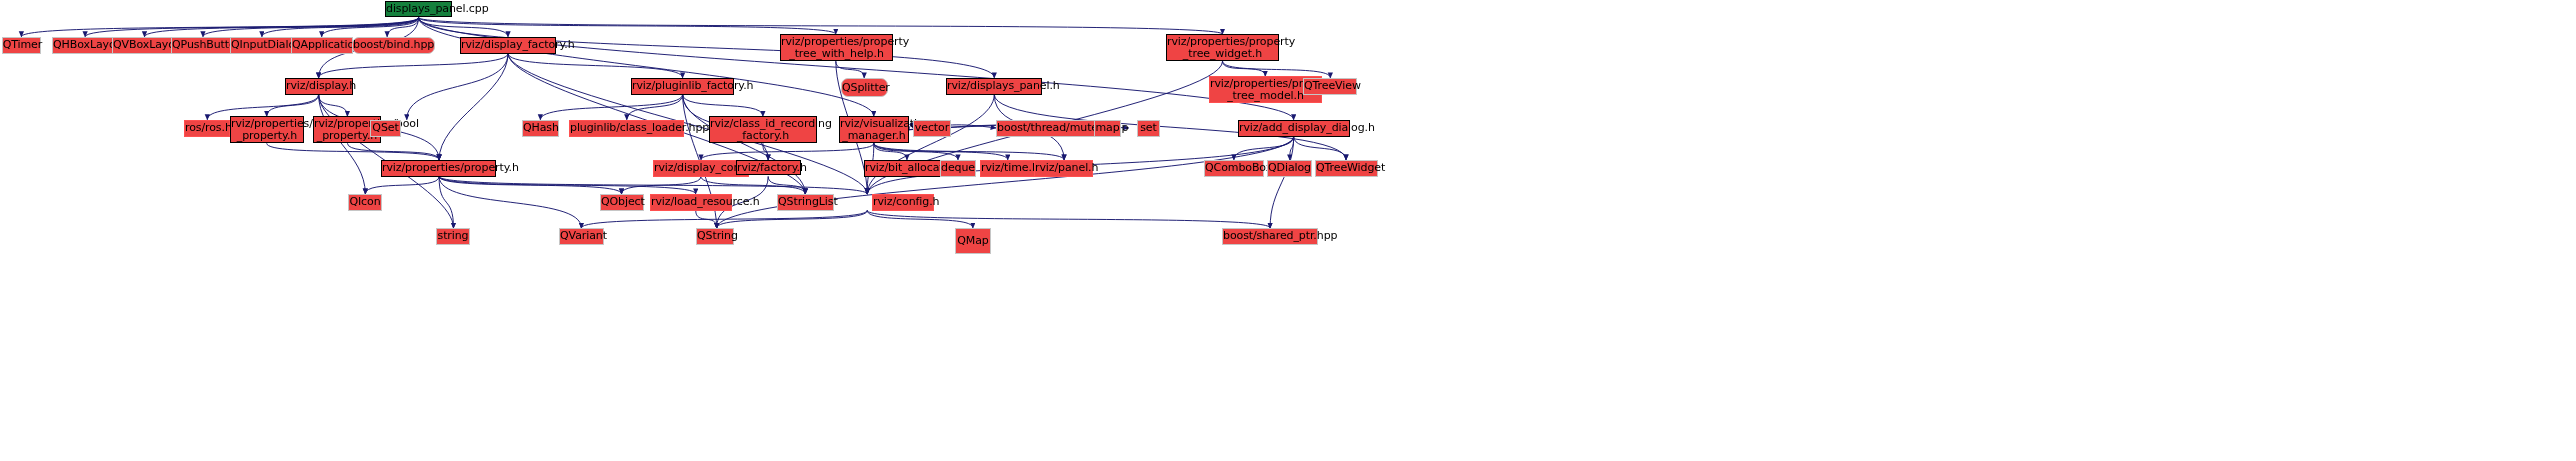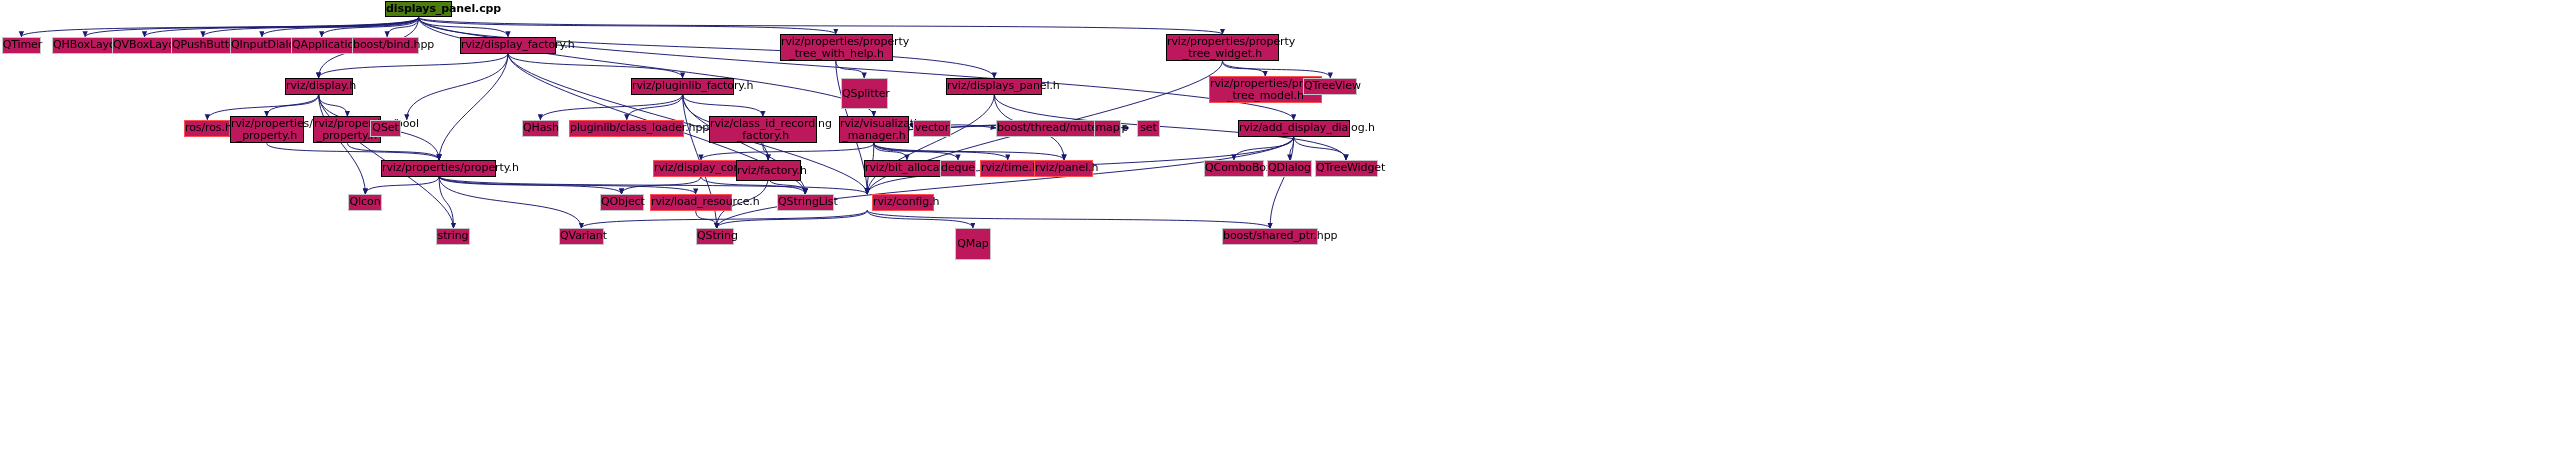--- a/index.html
+++ b/index.html
@@ -8,34 +8,34 @@
     width:2576px;
     height:462px;
     background:#ffffff;
     font-family:"DejaVu Sans", sans-serif;
     overflow:hidden;
   }
   #edges{position:absolute;left:0;top:0;width:2576px;height:462px;pointer-events:none;}
   .node{
     position:absolute;
     box-sizing:border-box;
-    background:#be185d;
+    background:#ef4444;
     display:flex;
     align-items:center;
     justify-content:center;
     text-align:center;
     color:#000000;
     font-size:11px;
     line-height:11.8px;
     white-space:pre;
     letter-spacing:-0.1px;
   }
   .n-plain{ border:0.9px solid #c6c6c6; }
   .n-hdr{ border:0.9px solid #000000; }
-  .n-root{ border:0.9px solid #000000; background:#4d7c0f;font-weight:bold; }
+  .n-root{ border:0.9px solid #000000; background:#15803d; }
   .n-red{ border:1.7px solid #ff5050; }
   .node span{display:block;width:100%;}
 </style>
 </head>
 <body>
 
 <div id="graph">
   <svg id="edges" xmlns="http://www.w3.org/2000/svg" viewBox="0 0 2951 529" width="2576" height="462">
       <defs>
         <marker id="ah" markerWidth="7" markerHeight="7" refX="6.2" refY="3" orient="auto" markerUnits="userSpaceOnUse">
@@ -117,29 +117,29 @@
       <path d="M1482,156 C1482,202 821,215 821,261" fill="none" stroke="#191970" stroke-width="1.1" marker-end="url(#ah)"></path>
       <path d="M1482,156 C1482,202 1455,215 1455,261" fill="none" stroke="#191970" stroke-width="1.1" marker-end="url(#ah)"></path>
     </svg>
 <div class="node n-root" style="left: 385px; top: 0.9px; width: 67px; height: 16.6px;"><span>displays_panel.cpp</span></div>
     <div class="node n-plain" style="left: 1.7px; top: 37px; width: 39px; height: 16.6px;"><span>QTimer</span></div>
     <div class="node n-plain" style="left: 52px; top: 37px; width: 65px; height: 16.6px;"><span>QHBoxLayout</span></div>
     <div class="node n-plain" style="left: 112px; top: 37px; width: 65px; height: 16.6px;"><span>QVBoxLayout</span></div>
     <div class="node n-plain" style="left: 171px; top: 37px; width: 64px; height: 16.6px;"><span>QPushButton</span></div>
     <div class="node n-plain" style="left: 230px; top: 37px; width: 63px; height: 16.6px;"><span>QInputDialog</span></div>
     <div class="node n-plain" style="left: 291px; top: 37px; width: 62px; height: 16.6px;"><span>QApplication</span></div>
-    <div class="node n-plain" style="left: 352px; top: 37px; width: 67px; height: 16.6px;"><span>boost/bind.hpp</span></div>
+    <div class="node n-plain" style="left: 352px; top: 37px; width: 83px; height: 16.6px; border-radius: 7px;"><span>boost/bind.hpp</span></div>
     <div class="node n-hdr" style="left: 460px; top: 37px; width: 96px; height: 16.6px;"><span>rviz/display_factory.h</span></div>
     <div class="node n-hdr" style="left: 780px; top: 34px; width: 113px; height: 27px;"><span>rviz/properties/property
 _tree_with_help.h</span></div>
     <div class="node n-hdr" style="left: 1166px; top: 34px; width: 113px; height: 27px;"><span>rviz/properties/property
 _tree_widget.h</span></div>
     <div class="node n-hdr" style="left: 285px; top: 78px; width: 68px; height: 16.6px;"><span>rviz/display.h</span></div>
     <div class="node n-hdr" style="left: 631px; top: 78px; width: 103px; height: 16.6px;"><span>rviz/pluginlib_factory.h</span></div>
-    <div class="node n-plain" style="left: 841px; top: 78px; width: 47px; height: 31px;"><span>QSplitter</span></div>
+    <div class="node n-plain" style="left: 841px; top: 78px; width: 47px; height: 19px; border-radius: 7px;"><span>QSplitter</span></div>
     <div class="node n-hdr" style="left: 946px; top: 78px; width: 96px; height: 16.6px;"><span>rviz/displays_panel.h</span></div>
     <div class="node n-red" style="left: 1209px; top: 76px; width: 113px; height: 27px;"><span>rviz/properties/property
 _tree_model.h</span></div>
     <div class="node n-plain" style="left: 1303px; top: 78px; width: 54px; height: 16.6px;"><span>QTreeView</span></div>
     <div class="node n-red" style="left: 184px; top: 120px; width: 46px; height: 16.6px;"><span>ros/ros.h</span></div>
     <div class="node n-hdr" style="left: 230px; top: 116px; width: 74px; height: 27px;"><span>rviz/properties/status
 _property.h</span></div>
     <div class="node n-hdr" style="left: 313px; top: 116px; width: 68px; height: 27px;"><span>rviz/properties/bool
 _property.h</span></div>
     <div class="node n-plain" style="left: 370px; top: 120px; width: 31px; height: 16.6px;"><span>QSet</span></div>
@@ -149,32 +149,32 @@
 _factory.h</span></div>
     <div class="node n-hdr" style="left: 839px; top: 116px; width: 70px; height: 27px;"><span>rviz/visualization
 _manager.h</span></div>
     <div class="node n-plain" style="left: 913px; top: 120px; width: 38px; height: 16.6px;"><span>vector</span></div>
     <div class="node n-plain" style="left: 996px; top: 120px; width: 105px; height: 16.6px;"><span>boost/thread/mutex.hpp</span></div>
     <div class="node n-plain" style="left: 1094px; top: 120px; width: 27px; height: 16.6px;"><span>map</span></div>
     <div class="node n-plain" style="left: 1129px; top: 120px; width: 23px; height: 16.6px; margin-left: 8px;"><span>set</span></div>
     <div class="node n-hdr" style="left: 1238px; top: 120px; width: 112px; height: 16.6px;"><span>rviz/add_display_dialog.h</span></div>
     <div class="node n-hdr" style="left: 381px; top: 160px; width: 115px; height: 16.6px;"><span>rviz/properties/property.h</span></div>
     <div class="node n-red" style="left: 653px; top: 160px; width: 96px; height: 16.6px;"><span>rviz/display_context.h</span></div>
-    <div class="node n-hdr" style="left: 736px; top: 160px; width: 65px; height: 21px;"><span>rviz/factory.h</span></div>
+    <div class="node n-hdr" style="left: 736px; top: 160px; width: 65px; height: 15px;"><span>rviz/factory.h</span></div>
     <div class="node n-hdr" style="left: 864px; top: 160px; width: 86px; height: 16.6px;"><span>rviz/bit_allocator.h</span></div>
     <div class="node n-plain" style="left: 940px; top: 160px; width: 36px; height: 16.6px;"><span>deque</span></div>
     <div class="node n-red" style="left: 980px; top: 160px; width: 55px; height: 16.6px;"><span>rviz/time.h</span></div>
     <div class="node n-red" style="left: 1034px; top: 160px; width: 59px; height: 16.6px;"><span>rviz/panel.h</span></div>
     <div class="node n-plain" style="left: 1204px; top: 160px; width: 60px; height: 16.6px;"><span>QComboBox</span></div>
     <div class="node n-plain" style="left: 1267px; top: 160px; width: 45px; height: 16.6px;"><span>QDialog</span></div>
     <div class="node n-plain" style="left: 1315px; top: 160px; width: 63px; height: 16.6px;"><span>QTreeWidget</span></div>
     <div class="node n-plain" style="left: 348px; top: 194px; width: 34px; height: 16.6px;"><span>QIcon</span></div>
     <div class="node n-plain" style="left: 600px; top: 194px; width: 44px; height: 16.6px;"><span>QObject</span></div>
     <div class="node n-red" style="left: 650px; top: 194px; width: 82px; height: 16.6px;"><span>rviz/load_resource.h</span></div>
     <div class="node n-plain" style="left: 777px; top: 194px; width: 57px; height: 16.6px;"><span>QStringList</span></div>
     <div class="node n-red" style="left: 836px; top: 194px; width: 62px; height: 16.6px; margin-left: 36px;"><span>rviz/config.h</span></div>
     <div class="node n-plain" style="left: 436px; top: 228px; width: 34px; height: 16.6px;"><span>string</span></div>
     <div class="node n-plain" style="left: 559px; top: 228px; width: 45px; height: 16.6px;"><span>QVariant</span></div>
     <div class="node n-plain" style="left: 696px; top: 228px; width: 38px; height: 16.6px;"><span>QString</span></div>
-    <div class="node n-plain" style="left: 955px; top: 228px; width: 36px; height: 32px;"><span>QMap</span></div>
+    <div class="node n-plain" style="left: 955px; top: 228px; width: 36px; height: 26px;"><span>QMap</span></div>
     <div class="node n-plain" style="left: 1222px; top: 228px; width: 96px; height: 16.6px;"><span>boost/shared_ptr.hpp</span></div>
   </div>
 
 
 </body></html>

